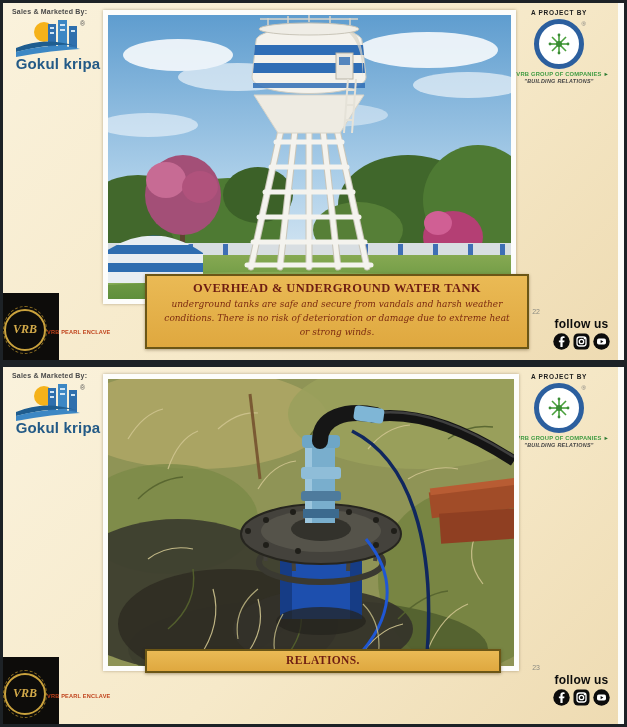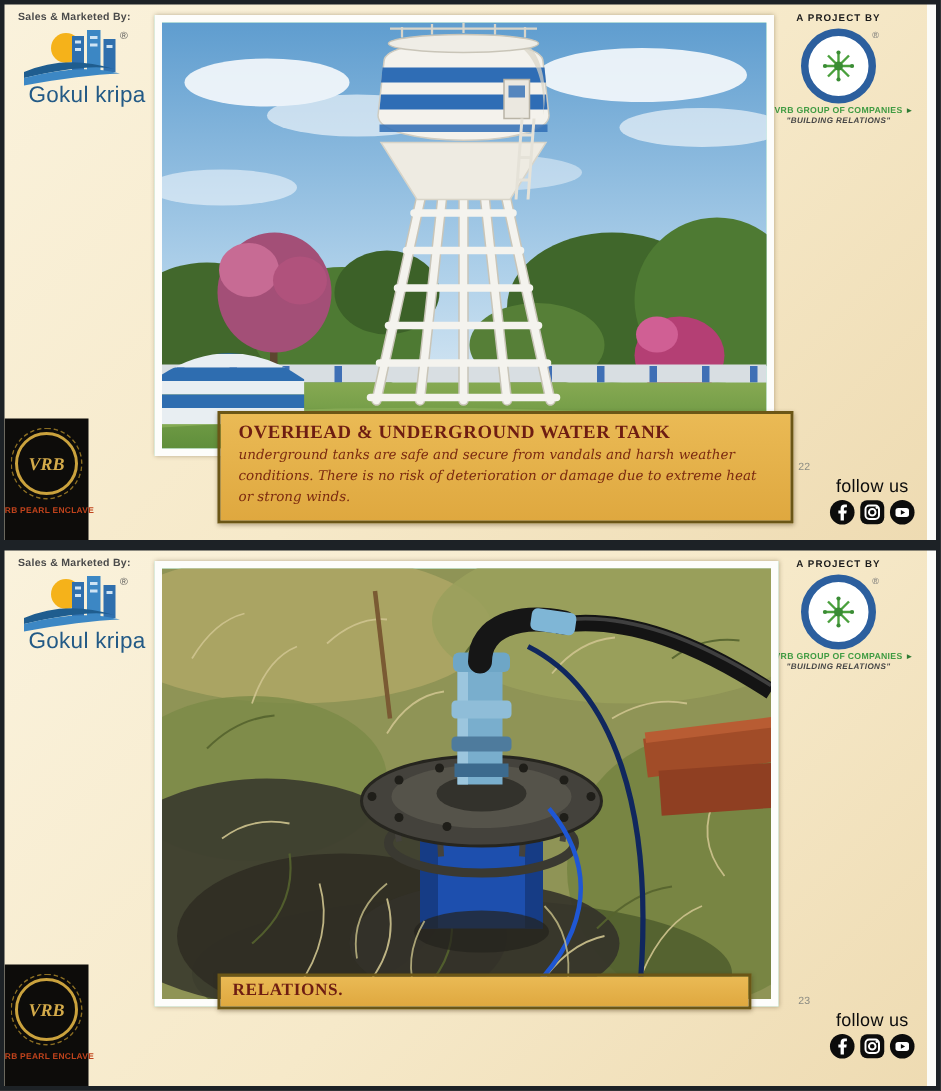--- a/index.html
+++ b/index.html
@@ -4,54 +4,54 @@
 <style>
   html,body{margin:0;padding:0;background:#555;}
   .frame{width:627px;height:727px;box-sizing:border-box;background:#1d2226;padding:3px;
          display:flex;flex-direction:column;gap:7px;font-family:"Liberation Sans",sans-serif;}
   .slide{position:relative;flex:1;overflow:hidden;border-right:6px solid #fcfcf8;
          background:linear-gradient(135deg,#faf2dc 0%,#f6e9c9 55%,#eedbb2 100%);}
   
   .sales-label{position:absolute;left:9px;top:5px;font-size:7px;font-weight:700;color:#4a4a4a;letter-spacing:.2px;}
   .gokul{position:absolute;left:5px;top:15px;width:100px;text-align:center;}
   .gokul svg{display:block;margin:0 auto;}
-  .gokul-name{font-size:15px;font-weight:400;color:#235a86;letter-spacing:.2px;margin-top:-3px;}
+  .gokul-name{font-size:15px;font-weight:700;color:#235a86;letter-spacing:.2px;margin-top:-3px;}
   
   .project{position:absolute;right:4px;top:6px;width:110px;text-align:center;}
   .project-by{font-size:6.5px;font-weight:700;color:#1c1c1c;letter-spacing:.7px;}
   .ring{width:40px;height:40px;margin:3px auto 2px auto;border-radius:50%;border:5px solid #2c5f9e;
         background:#fff;display:flex;align-items:center;justify-content:center;position:relative;}
   .ring .rmark{position:absolute;right:-7px;top:-3px;font-size:6px;color:#777;}
   .group-name{font-size:5.8px;font-weight:700;color:#3f9b42;letter-spacing:.2px;white-space:nowrap;}
   .group-arrow{color:#2e7a33;font-size:5.5px;}
   .group-tagline{font-size:5.4px;font-weight:700;font-style:italic;color:#454545;margin-top:1px;letter-spacing:.3px;}
   
   .photo{position:absolute;left:100px;top:7px;border:5px solid #fdfdfb;box-shadow:0 0 3px rgba(60,40,10,.35);background:#9db;}
   .photo svg{display:block;}
   
   .caption{position:absolute;background:linear-gradient(180deg,#eaba55,#dfa83f);border:2px solid #6b5616;
-           box-shadow:0 1px 3px rgba(60,40,10,.4);text-align:left;z-index:5;}
+           box-shadow:0 1px 3px rgba(60,40,10,.4);text-align:center;z-index:5;}
   .caption-title{font-family:"Liberation Serif",serif;font-weight:700;color:#6e1d12;letter-spacing:.4px;}
   .caption-text{font-family:"DejaVu Serif",serif;font-style:italic;color:#7c2a10;}
   .cap1{left:142px;top:271px;width:356px;padding:5px 12px 7px 12px;}
   .cap1 .caption-title{font-size:12.5px;}
   .cap1 .caption-text{font-size:9px;line-height:1.55;margin-top:2px;}
   .cap2{left:142px;top:282px;width:336px;padding:3px 8px 5px 8px;}
   .cap2 .caption-title{font-size:11.5px;}
   .cap2 .caption-text{font-size:8.8px;margin-top:1px;white-space:nowrap;}
   
-  .vrb-box{position:absolute;left:0;bottom:0;width:56px;height:81px;background:#0d0c0a;
-           display:flex;flex-direction:column;align-items:center;justify-content:flex-start;padding-top:6px;box-sizing:border-box;}
+  .vrb-box{position:absolute;left:0;bottom:0;width:56px;height:67px;background:#0d0c0a;
+           display:flex;align-items:center;justify-content:flex-start;padding-top:6px;box-sizing:border-box;}
   .seal-outer{width:46px;height:46px;border-radius:50%;border:1px dashed #8a6d22;display:flex;align-items:center;justify-content:center;}
   .seal{width:38px;height:38px;border-radius:50%;border:2px solid #caa23d;display:flex;align-items:center;justify-content:center;}
   .seal span{font-family:"Liberation Serif",serif;font-style:italic;font-weight:700;font-size:12px;color:#d4ab4a;}
   .estate{margin-top:5px;font-size:5.6px;font-weight:700;color:#c0431c;letter-spacing:.2px;white-space:nowrap;}
   
   .follow{position:absolute;right:8px;text-align:center;z-index:6;}
-  .follow-label{font-size:12px;font-weight:400;color:#0c0c0c;letter-spacing:.2px;}
+  .follow-label{font-size:12px;font-weight:700;color:#0c0c0c;letter-spacing:.2px;}
   .social-row{display:flex;gap:3px;justify-content:center;margin-top:2px;}
   .social-row svg{display:block;}
   .pagenum{position:absolute;font-size:7px;color:#8b8b82;z-index:6;}
   .pn1{right:78px;top:305px;} .f1{top:314px;}
   .pn2{right:78px;top:297px;} .f2{top:306px;}
 </style>
 </head>
 <body>
 
 <div class="frame">

